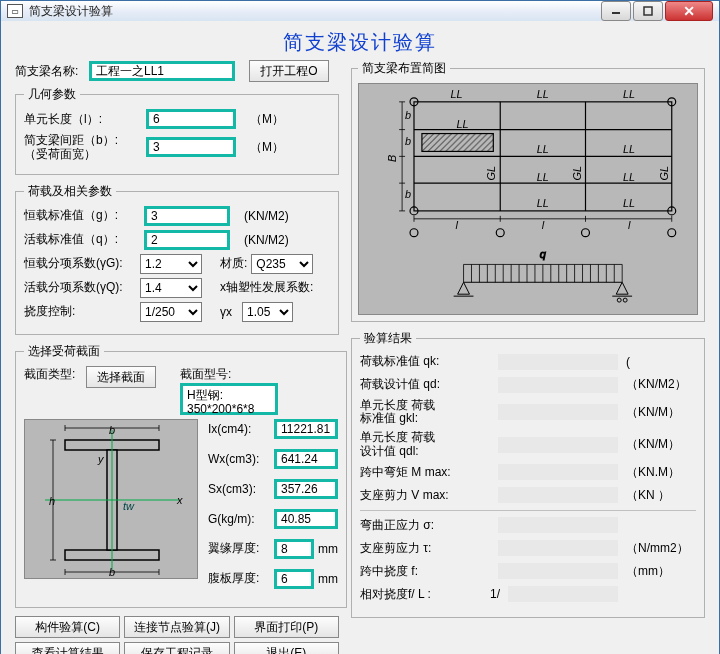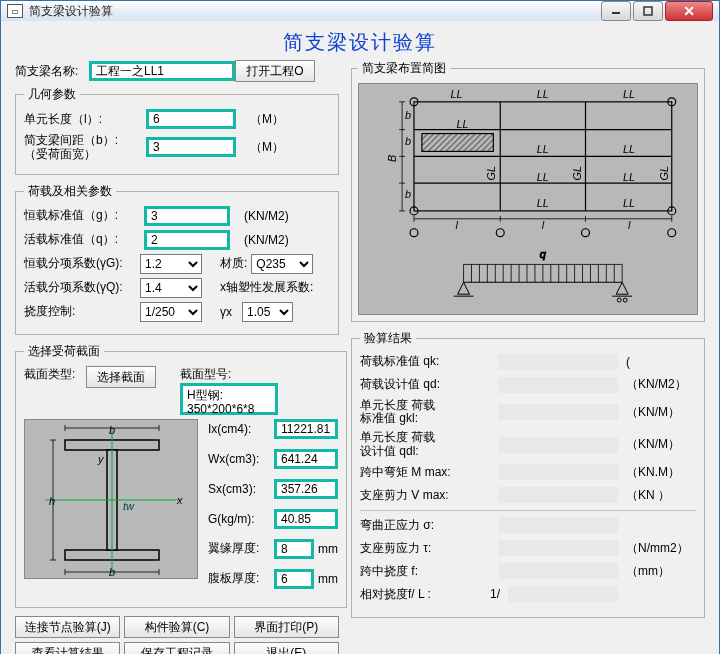--- a/index.html
+++ b/index.html
@@ -59,21 +59,21 @@
 
   <div class="content">
     <div class="big-title">简支梁设计验算</div>
 
     <div class="columns">
 
       <div class="col-left">
         <div class="row">
           <span class="lbl" style="width:74px">简支梁名称:</span>
           <input class="txt" style="width: 146px;" value="工程一之LL1">
-          <button class="btn" style="width:80px">打开工程O</button>
+          <button class="btn" style="margin-left:14px;width:80px">打开工程O</button>
         </div>
 
         <fieldset>
           <legend>几何参数</legend>
           <div class="row">
             <span class="lbl" style="width:122px">单元长度（l）:</span>
             <input class="txt" style="width: 90px;" value="6">
             <span style="margin-left:14px">（M）</span>
           </div>
           <div class="row">
@@ -186,22 +186,22 @@
                   <span style="display:flex;align-items:center;gap:4px">
                     <input class="txt" style="width: 40px;" value="6">
                     <span>mm</span>
                   </span>
                 </div>
             </div>
           </div>
         </fieldset>
 
         <div class="bottom-btns">
+          <button class="btn">构件验算(C)</button>
           <button class="btn">连接节点验算(J)</button>
-          <button class="btn">构件验算(C)</button>
           <button class="btn">界面打印(P)</button>
           <button class="btn">查看计算结果(R)</button>
           <button class="btn">保存工程记录(S)</button>
           <button class="btn">退出(E)</button>
         </div>
       </div>
 
       <div class="col-right">
         <fieldset style="padding:6px">
           <legend>简支梁布置简图</legend>

